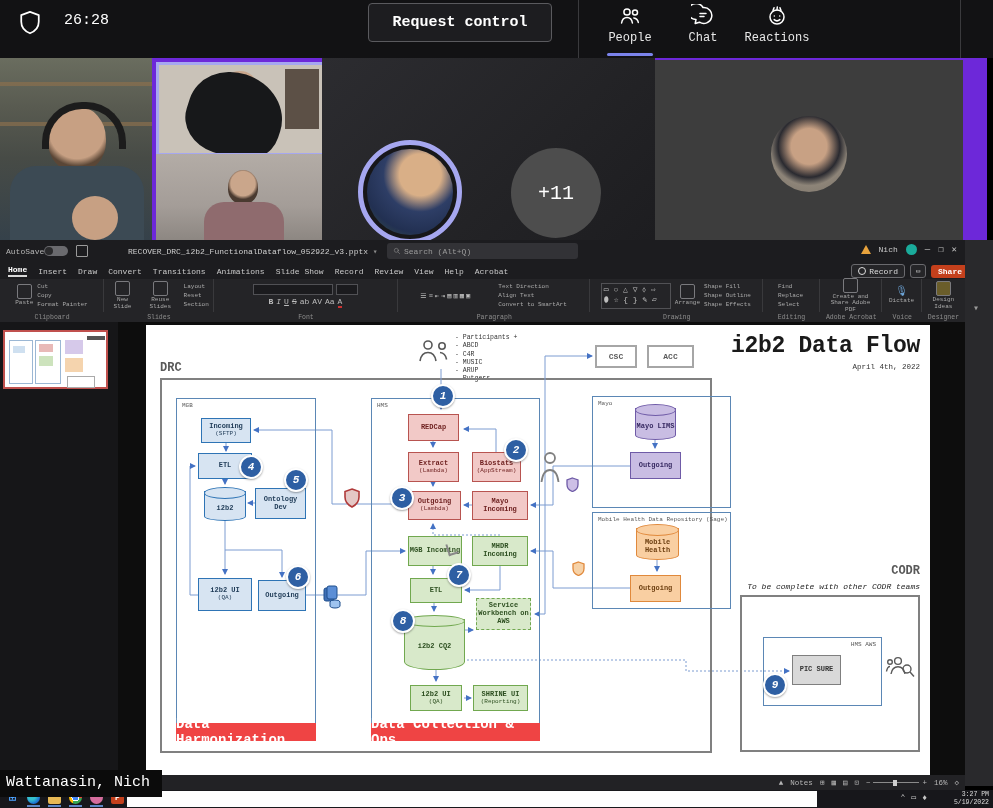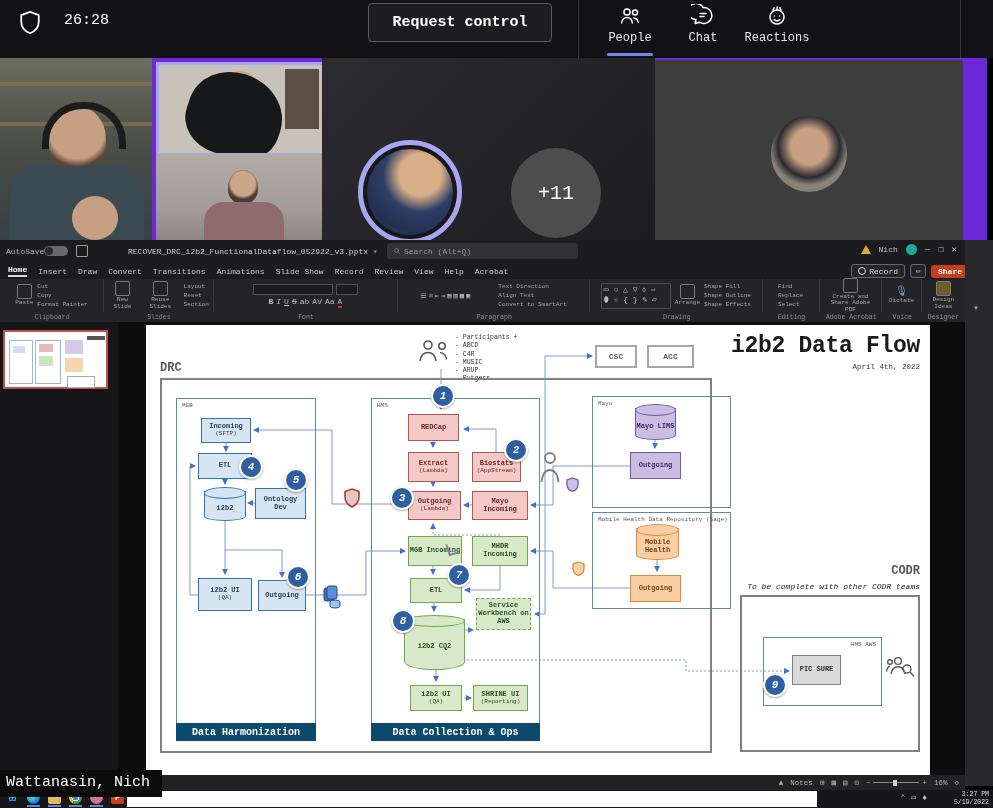--- a/index.html
+++ b/index.html
@@ -130,21 +130,21 @@
   .c-purple{background:#c9bde3;border-color:#6f5ba7;color:#372a62;}
   .c-orange{background:#f9cfa2;border-color:#e0893c;color:#6e4012;}
   .c-gray{background:#d9d9d9;border-color:#7f7f7f;color:#333;}
   .dashedb{border-style:dashed;}
   .cyl{border-radius:0 0 50% 50% / 0 0 16% 16%;padding-top:5px;}
   .cyl::before{content:"";position:absolute;left:-1px;right:-1px;top:-5px;height:10px;
       border-radius:50%;border:1px solid;background:inherit;border-color:inherit;}
   .frame{position:absolute;border:1px solid #5b87b5;box-sizing:border-box;}
   .frame .flbl{position:absolute;left:5px;top:3px;font-size:6px;color:#595959;font-weight:400;}
   .gframe{position:absolute;border:2px solid #808080;box-sizing:border-box;}
-  .banner{position:absolute;background:#0c4a6e;color:#fff;font-weight:700;font-size:10px;
+  .banner{position:absolute;background:#ef4444;color:#fff;font-weight:700;font-size:14px;
       display:flex;align-items:center;justify-content:center;}
   .bdg{position:absolute;width:20px;height:20px;border-radius:50%;background:#2e5fa3;color:#fff;
       font-size:11px;font-weight:700;font-style:italic;display:flex;align-items:center;
       justify-content:center;border:2px solid #fff;box-shadow:0 1px 2px rgba(0,0,0,.35);box-sizing:content-box;}
   #sl-title{position:absolute;left:560px;top:8px;width:214px;text-align:right;font-size:23px;
       font-weight:700;color:#1a1a1a;letter-spacing:-.3px;}
   #sl-date{position:absolute;left:560px;top:38px;width:214px;text-align:right;font-size:7.5px;color:#333;}
   #plist{position:absolute;left:309px;top:9px;width:80px;font-size:6.5px;color:#333;line-height:8.3px;}
   #plist div::before{content:"-  ";}
   .topbox{position:absolute;border:2px solid #a6a6a6;color:#595959;font-weight:700;font-size:8px;

